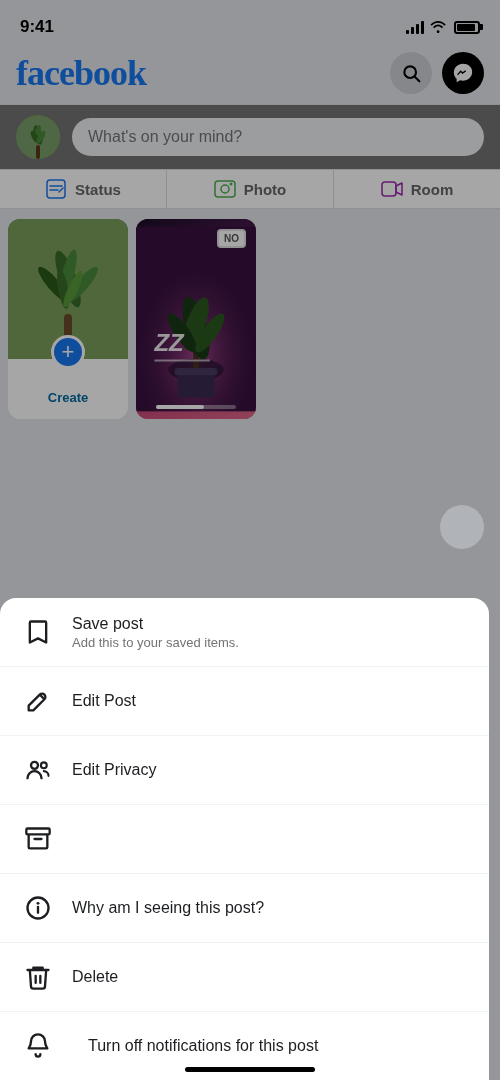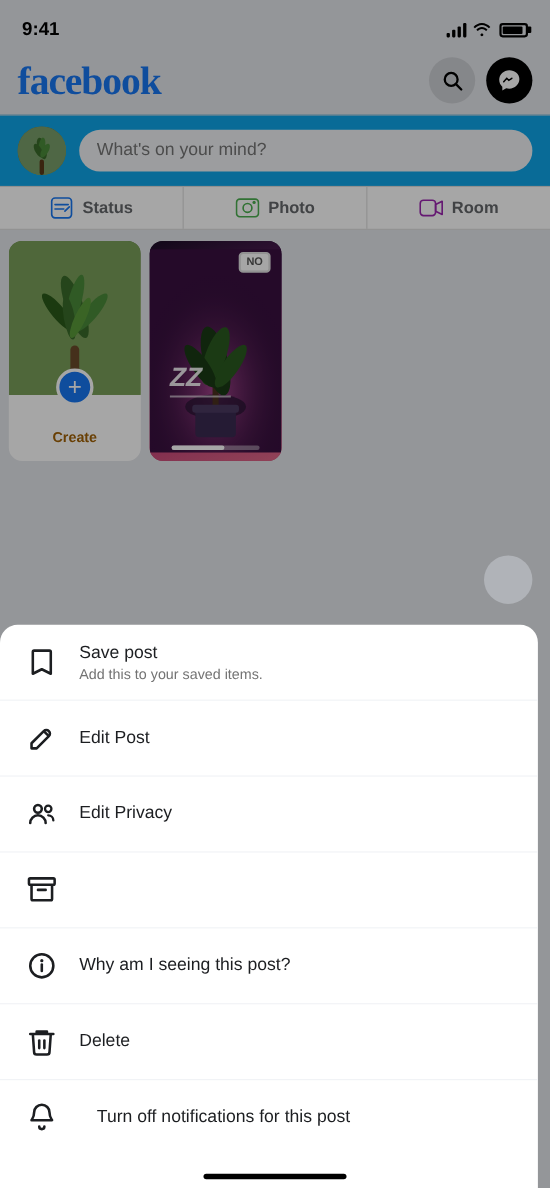--- a/index.html
+++ b/index.html
@@ -100,21 +100,21 @@
       justify-content: center;
       cursor: pointer;
       border: none;
     }
     .header-icon-btn.messenger {
       background: #000;
     }
 
     
     .composer {
-      background: #0ea5e9;
+      background: #737373;
       padding: 10px 16px;
       display: flex;
       align-items: center;
       gap: 12px;
       border-top: 1px solid #ddd;
       border-bottom: 1px solid #ddd;
     }
     .avatar {
       width: 44px;
       height: 44px;
@@ -214,21 +214,21 @@
       justify-content: center;
       color: #fff;
       font-size: 22px;
       font-weight: 300;
       border: 3px solid #fff;
       z-index: 2;
     }
     .story-create-label {
       font-size: 13px;
       font-weight: 600;
-      color: #a16207;
+      color: #0369a1;
       text-align: right;
       margin-top: 22px;
     }
     .story-video {
       background: linear-gradient(180deg, #2d1b3d 0%, #8b3a6b 50%, #c4507a 100%);
       position: relative;
     }
     .story-video-content {
       position: absolute;
       top: 0; left: 0; right: 0; bottom: 0;
@@ -279,21 +279,20 @@
 
     
     .bottom-sheet {
       position: absolute;
       left: 0;
       right: 11px;
       bottom: 0;
       background: #fff;
       border-radius: 16px 16px 0 0;
       z-index: 20;
-      padding-bottom: 30px;
       margin-top: 40px;
     }
 
     
     .scroll-handle {
       width: 44px;
       height: 44px;
       background: #b0b3b8;
       border-radius: 50%;
       position: absolute;

